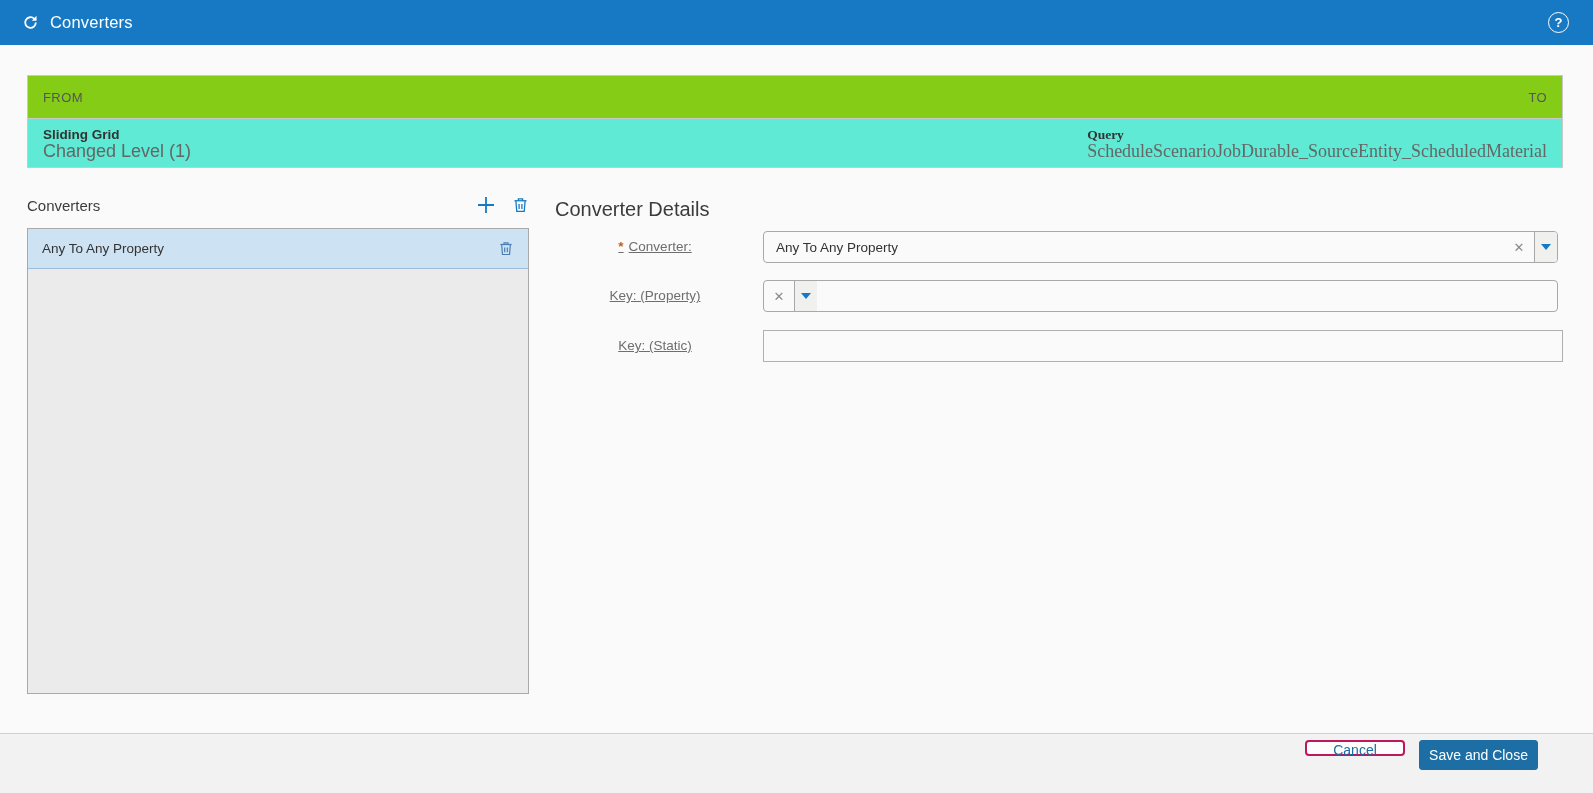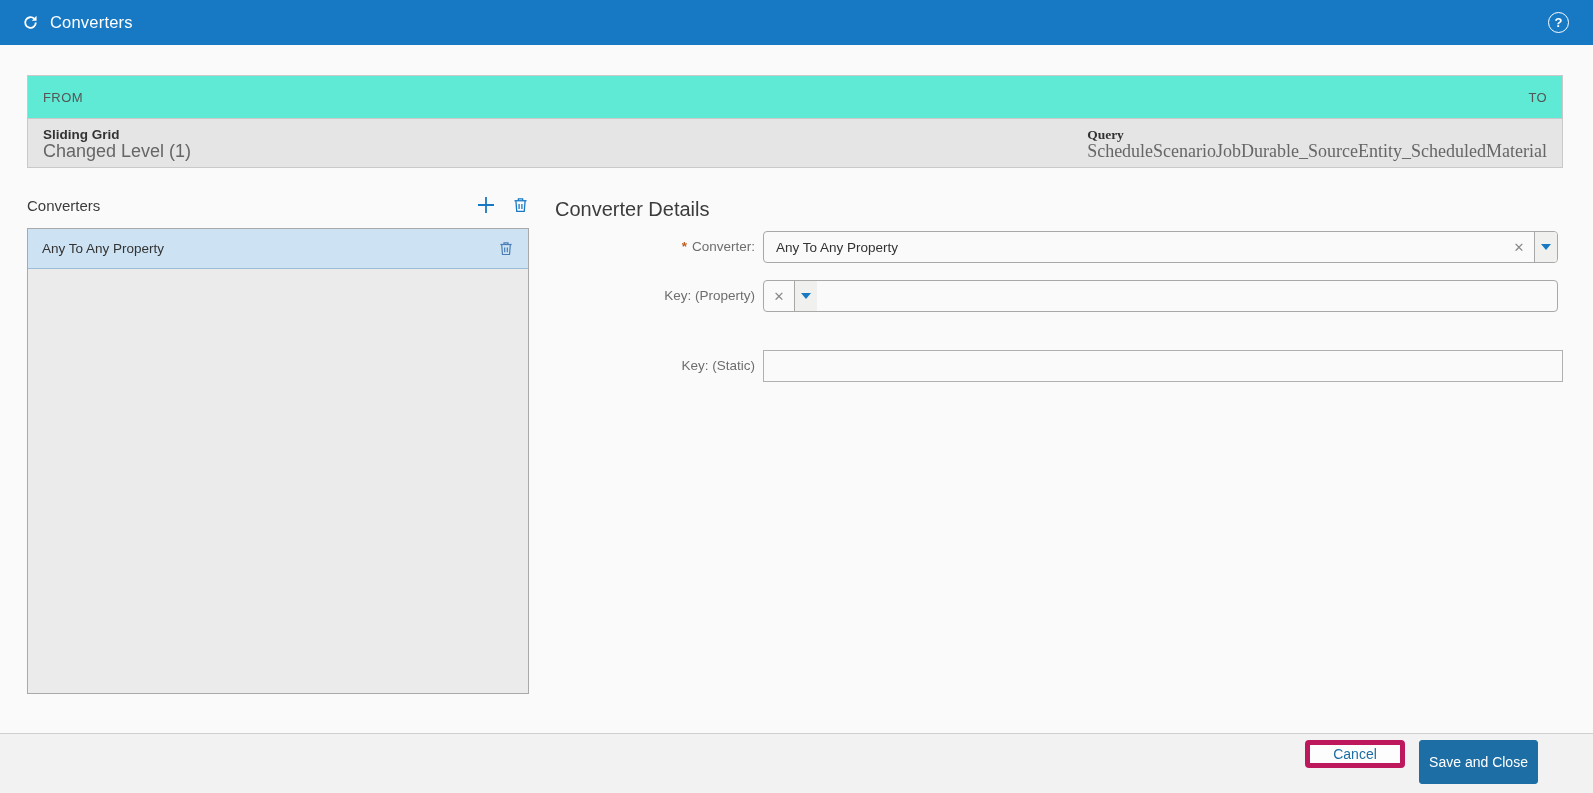--- a/index.html
+++ b/index.html
@@ -25,27 +25,27 @@
     color:#fff; font-size:13px; font-weight:bold;
     display:flex; align-items:center; justify-content:center; cursor:pointer;
   }
 
   
   .map-table {
     position:absolute; left:27px; top:75px; width:1536px;
     background:#fff; border:1px solid #c9c9c9;
   }
   .map-head {
-    height:43px; background:#5eead4; border-bottom:1px solid #c9c9c9;
+    height:43px; background:#84cc16; border-bottom:1px solid #c9c9c9;
     display:flex; align-items:center; justify-content:space-between;
     padding:0 15px; color:#555; font-size:13px; letter-spacing:.4px;
   }
   .map-row {
     display:flex; align-items:center; justify-content:space-between;
-    padding:8px 15px; background:#e5e5e5;gap:37px;
+    padding:8px 15px; background:#5eead4;gap:37px;
   }
   .cell-from { text-align:left; }
   .cell-to { text-align:left;font-family:Liberation Serif, serif; }
   .cell-primary { font-size:13.5px; font-weight:bold; color:#333; line-height:16px; }
   .cell-secondary { font-size:18px; color:#666; line-height:16px; }
 
   
   .list-header {
     position:absolute; left:27px; top:194px; width:502px; height:22px;
     display:flex; align-items:center;
@@ -63,24 +63,24 @@
     display:flex; align-items:center; padding:0 14px; cursor:pointer;
   }
   .list-item .item-label { flex:1; font-size:13.5px; color:#333; }
 
   
   .details-title { position:absolute; left:555px; top:198px; font-size:20px; color:#3c3c3c; }
 
   .form-row { position:absolute; left:555px; width:1010px; height:32px; }
   .row-0 { top:231px; }
   .row-1 { top:280px; }
-  .row-2 { top:330px;margin-top:20px; }
+  .row-2 { top:330px; }
   .form-label {
     position:absolute; left:0; top:0; width:200px; height:32px; line-height:32px;
-    text-align:right; font-size:13.5px; color:#6e6e6e; white-space:nowrap;
+    text-align:center; font-size:13.5px; color:#6e6e6e; white-space:nowrap;text-decoration:underline;
   }
   .req { color:#bf5e1f; font-weight:bold; margin-right:5px; }
 
   .combo {
     position:absolute; left:208px; top:0; width:795px; height:32px;
     border:1px solid #a8a8a8; border-radius:4px; background:#fafafa;
     display:flex; align-items:stretch; overflow:hidden;
   }
   .combo input {
     flex:1; border:none; background:transparent; outline:none;
@@ -104,26 +104,26 @@
     border:1px solid #b0b0b0; background:#fafafa; padding:0 12px;
     font-family:"Liberation Sans", sans-serif; font-size:13.5px; color:#333; outline:none;
   }
 
   
   .footer {
     position:absolute; left:0; top:733px; width:1593px; height:60px;
     background:#f2f2f2; border-top:1px solid #d0d0d0;
   }
   .btn-cancel {
-    position:absolute; left:1305px; top:6px; width:100px; height:28px;
-    background:#fdfdfd; border:5px solid #be185d; border-radius:4px;
+    position:absolute; left:1305px; top:6px; width:100px; height:16px;
+    background:#fdfdfd; border:2px solid #be185d; border-radius:4px;
     color:#1c6ea4; font-size:14px; font-family:"Liberation Sans", sans-serif; cursor:pointer;
   }
   .btn-save {
-    position:absolute; left:1419px; top:6px; width:119px; height:44px;
+    position:absolute; left:1419px; top:6px; width:119px; height:30px;
     background:#1c6ea4; border:1px solid #1c6ea4; border-radius:3px;
     color:#fff; font-size:14px; font-family:"Liberation Sans", sans-serif; cursor:pointer;
   }
 </style>
 </head>
 <body>
 
 <div class="app">
 
   <div class="titlebar">

